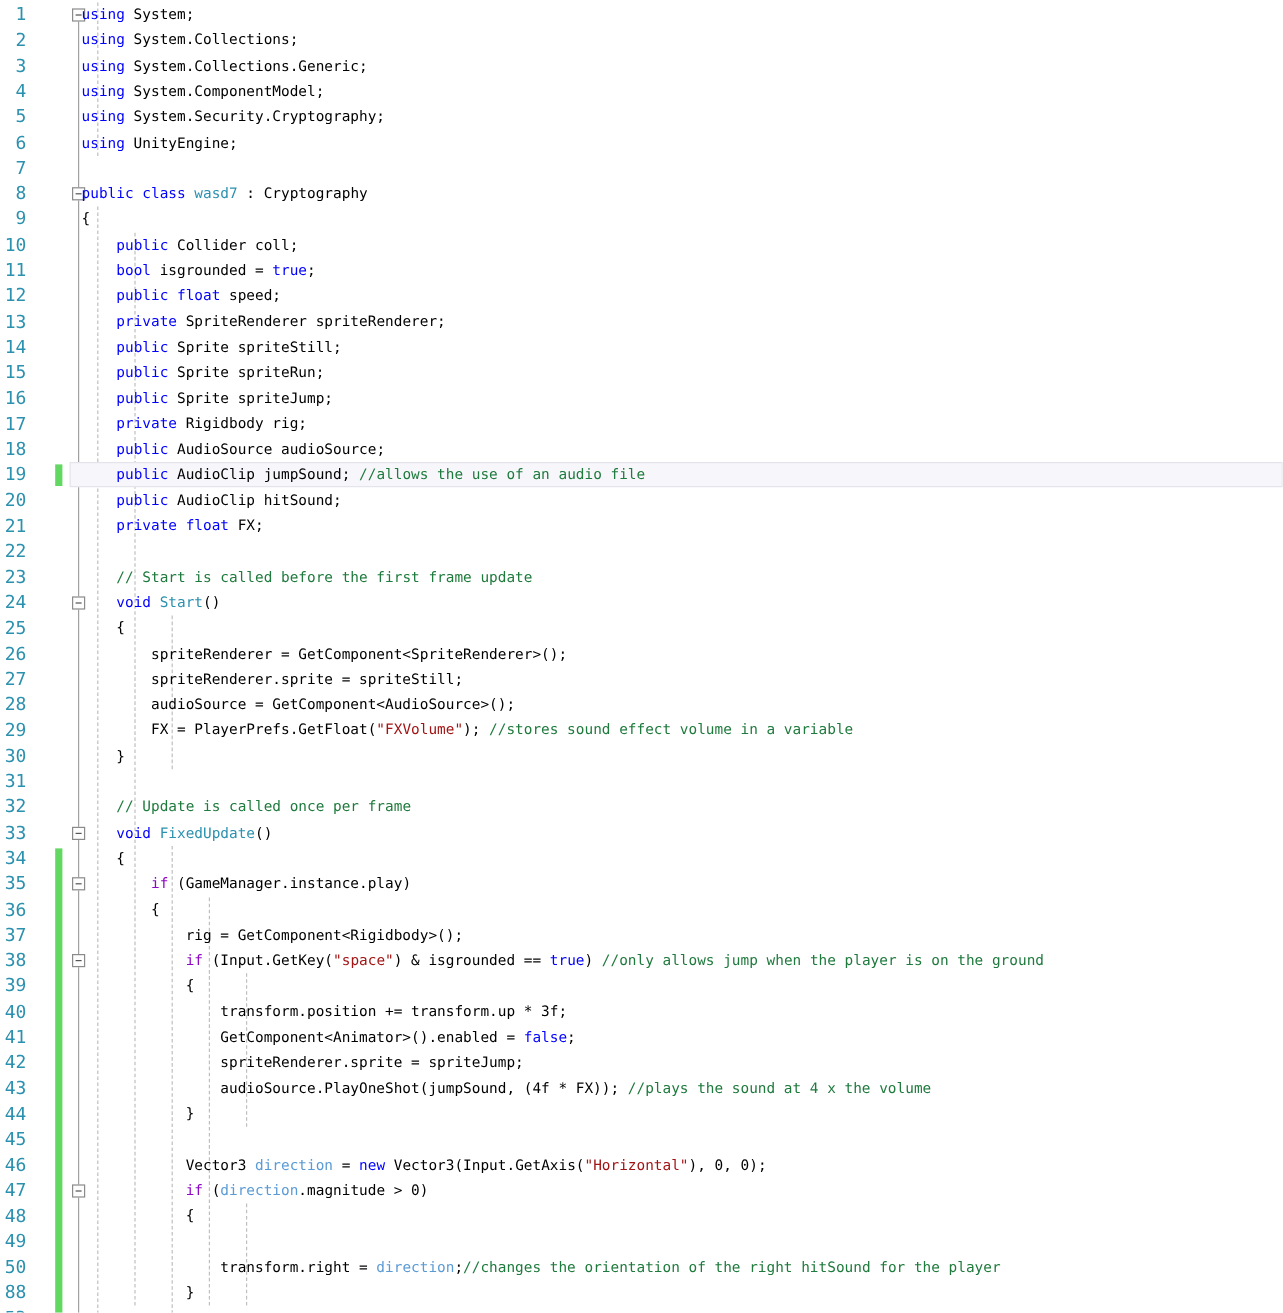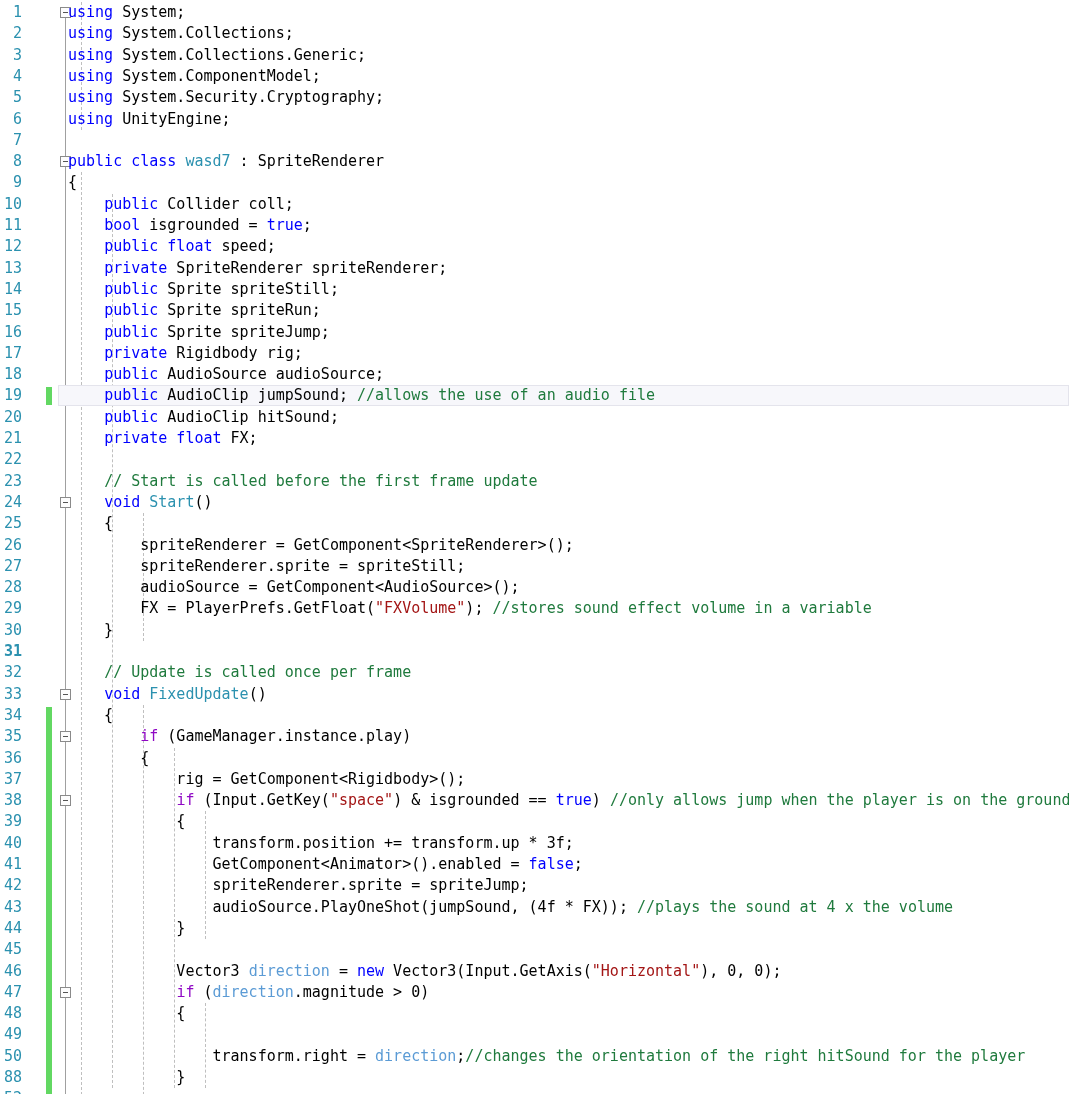--- a/index.html
+++ b/index.html
@@ -69,21 +69,21 @@
     text-align: right;
     color: #2b91af;
     font-size: 15px;
     line-height: 21.3px;
     font-family: "DejaVu Sans Mono", monospace;
   }
   .code {
     position: absolute;
     left: 68px;
     top: 0;
-    font-size: 15px;
+    font-size: 12px;
     line-height: 21.3px;
     color: #000000;
     font-family: "DejaVu Sans Mono", monospace;
     white-space: pre;
   }
   .current-line {
     position: absolute;
     left: 58px;
     right: 0;
     height: 21px;
@@ -129,21 +129,21 @@
     </div>
   <div id="rows-layer">
       <div class="current-line" style="top: 385.4px;"></div>
       <div class="row" style="top: 2px;"><span class="lineno">1</span><span class="code"><span class="kw">using</span><span class="pln"> System;</span></span></div>
       <div class="row" style="top: 23.3px;"><span class="lineno">2</span><span class="code"><span class="kw">using</span><span class="pln"> System.Collections;</span></span></div>
       <div class="row" style="top: 44.6px;"><span class="lineno">3</span><span class="code"><span class="kw">using</span><span class="pln"> System.Collections.Generic;</span></span></div>
       <div class="row" style="top: 65.9px;"><span class="lineno">4</span><span class="code"><span class="kw">using</span><span class="pln"> System.ComponentModel;</span></span></div>
       <div class="row" style="top: 87.2px;"><span class="lineno">5</span><span class="code"><span class="kw">using</span><span class="pln"> System.Security.Cryptography;</span></span></div>
       <div class="row" style="top: 108.5px;"><span class="lineno">6</span><span class="code"><span class="kw">using</span><span class="pln"> UnityEngine;</span></span></div>
       <div class="row" style="top: 129.8px;"><span class="lineno">7</span><span class="code"></span></div>
-      <div class="row" style="top: 151.1px;"><span class="lineno">8</span><span class="code"><span class="kw">public class</span><span class="pln"> </span><span class="typ">wasd7</span><span class="pln"> : SpriteRenderer</span></span></div>
+      <div class="row" style="top: 151.1px;"><span class="lineno">8</span><span class="code"><span class="kw">public class</span><span class="pln"> </span><span class="typ">wasd7</span><span class="pln"> : Cryptography</span></span></div>
       <div class="row" style="top: 172.4px;"><span class="lineno">9</span><span class="code"><span class="pln">{</span></span></div>
       <div class="row" style="top: 193.7px;"><span class="lineno">10</span><span class="code"><span class="pln">    </span><span class="kw">public</span><span class="pln"> Collider coll;</span></span></div>
       <div class="row" style="top: 215px;"><span class="lineno">11</span><span class="code"><span class="pln">    </span><span class="kw">bool</span><span class="pln"> isgrounded = </span><span class="kw">true</span><span class="pln">;</span></span></div>
       <div class="row" style="top: 236.3px;"><span class="lineno">12</span><span class="code"><span class="pln">    </span><span class="kw">public float</span><span class="pln"> speed;</span></span></div>
       <div class="row" style="top: 257.6px;"><span class="lineno">13</span><span class="code"><span class="pln">    </span><span class="kw">private</span><span class="pln"> SpriteRenderer spriteRenderer;</span></span></div>
       <div class="row" style="top: 278.9px;"><span class="lineno">14</span><span class="code"><span class="pln">    </span><span class="kw">public</span><span class="pln"> Sprite spriteStill;</span></span></div>
       <div class="row" style="top: 300.2px;"><span class="lineno">15</span><span class="code"><span class="pln">    </span><span class="kw">public</span><span class="pln"> Sprite spriteRun;</span></span></div>
       <div class="row" style="top: 321.5px;"><span class="lineno">16</span><span class="code"><span class="pln">    </span><span class="kw">public</span><span class="pln"> Sprite spriteJump;</span></span></div>
       <div class="row" style="top: 342.8px;"><span class="lineno">17</span><span class="code"><span class="pln">    </span><span class="kw">private</span><span class="pln"> Rigidbody rig;</span></span></div>
       <div class="row" style="top: 364.1px;"><span class="lineno">18</span><span class="code"><span class="pln">    </span><span class="kw">public</span><span class="pln"> AudioSource audioSource;</span></span></div>
@@ -152,21 +152,21 @@
       <div class="row" style="top: 428px;"><span class="lineno">21</span><span class="code"><span class="pln">    </span><span class="kw">private float</span><span class="pln"> FX;</span></span></div>
       <div class="row" style="top: 449.3px;"><span class="lineno">22</span><span class="code"></span></div>
       <div class="row" style="top: 470.6px;"><span class="lineno">23</span><span class="code"><span class="pln">    </span><span class="cmt">// Start is called before the first frame update</span></span></div>
       <div class="row" style="top: 491.9px;"><span class="lineno">24</span><span class="code"><span class="pln">    </span><span class="kw">void</span><span class="pln"> </span><span class="typ">Start</span><span class="pln">()</span></span></div>
       <div class="row" style="top: 513.2px;"><span class="lineno">25</span><span class="code"><span class="pln">    {</span></span></div>
       <div class="row" style="top: 534.5px;"><span class="lineno">26</span><span class="code"><span class="pln">        spriteRenderer = GetComponent&lt;SpriteRenderer&gt;();</span></span></div>
       <div class="row" style="top: 555.8px;"><span class="lineno">27</span><span class="code"><span class="pln">        spriteRenderer.sprite = spriteStill;</span></span></div>
       <div class="row" style="top: 577.1px;"><span class="lineno">28</span><span class="code"><span class="pln">        audioSource = GetComponent&lt;AudioSource&gt;();</span></span></div>
       <div class="row" style="top: 598.4px;"><span class="lineno">29</span><span class="code"><span class="pln">        FX = PlayerPrefs.GetFloat(</span><span class="str">"FXVolume"</span><span class="pln">); </span><span class="cmt">//stores sound effect volume in a variable</span></span></div>
       <div class="row" style="top: 619.7px;"><span class="lineno">30</span><span class="code"><span class="pln">    }</span></span></div>
-      <div class="row" style="top: 641px; font-weight: bold;"><span class="lineno">31</span><span class="code"></span></div>
+      <div class="row" style="top: 641px;"><span class="lineno">31</span><span class="code"></span></div>
       <div class="row" style="top: 662.3px;"><span class="lineno">32</span><span class="code"><span class="pln">    </span><span class="cmt">// Update is called once per frame</span></span></div>
       <div class="row" style="top: 683.6px;"><span class="lineno">33</span><span class="code"><span class="pln">    </span><span class="kw">void</span><span class="pln"> </span><span class="typ">FixedUpdate</span><span class="pln">()</span></span></div>
       <div class="row" style="top: 704.9px;"><span class="lineno">34</span><span class="code"><span class="pln">    {</span></span></div>
       <div class="row" style="top: 726.2px;"><span class="lineno">35</span><span class="code"><span class="pln">        </span><span class="ctl">if</span><span class="pln"> (GameManager.instance.play)</span></span></div>
       <div class="row" style="top: 747.5px;"><span class="lineno">36</span><span class="code"><span class="pln">        {</span></span></div>
       <div class="row" style="top: 768.8px;"><span class="lineno">37</span><span class="code"><span class="pln">            rig = GetComponent&lt;Rigidbody&gt;();</span></span></div>
       <div class="row" style="top: 790.1px;"><span class="lineno">38</span><span class="code"><span class="pln">            </span><span class="ctl">if</span><span class="pln"> (Input.GetKey(</span><span class="str">"space"</span><span class="pln">) &amp; isgrounded == </span><span class="kw">true</span><span class="pln">) </span><span class="cmt">//only allows jump when the player is on the ground</span></span></div>
       <div class="row" style="top: 811.4px; padding-left: 13px;"><span class="lineno">39</span><span class="code"><span class="pln">            {</span></span></div>
       <div class="row" style="top: 832.7px;"><span class="lineno">40</span><span class="code"><span class="pln">                transform.position += transform.up * 3f;</span></span></div>
       <div class="row" style="top: 854px;"><span class="lineno">41</span><span class="code"><span class="pln">                GetComponent&lt;Animator&gt;().enabled = </span><span class="kw">false</span><span class="pln">;</span></span></div>

